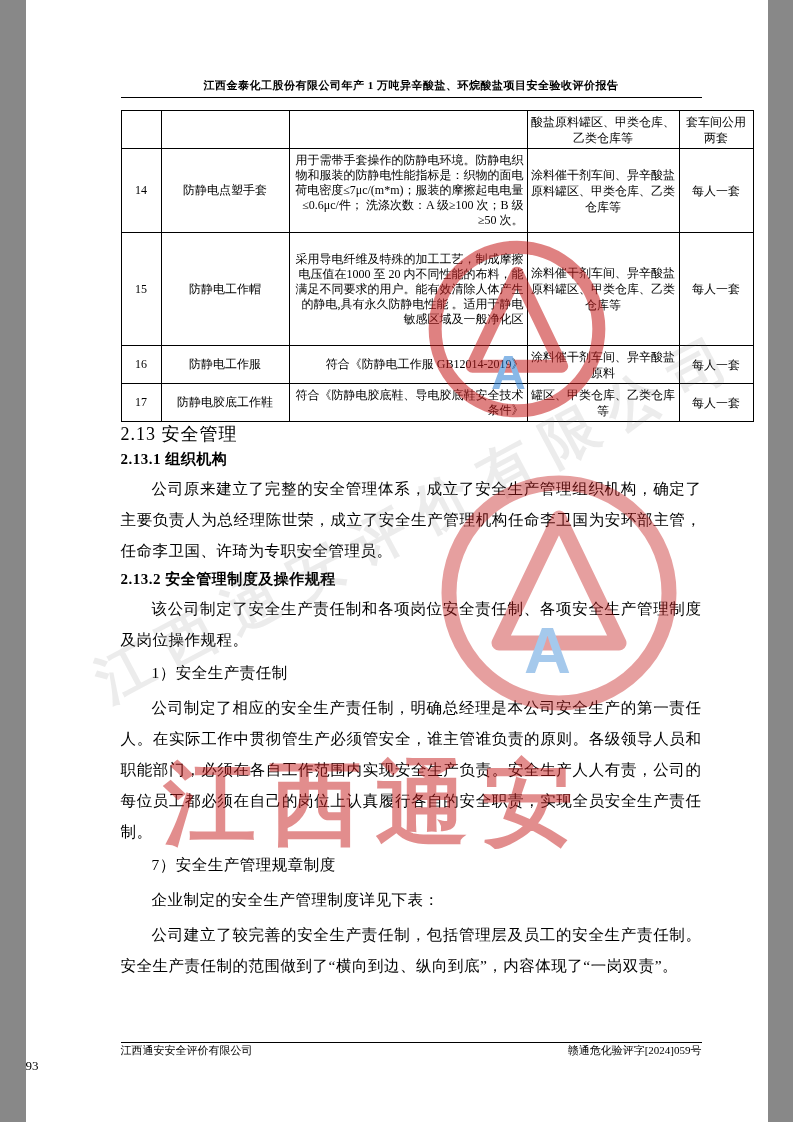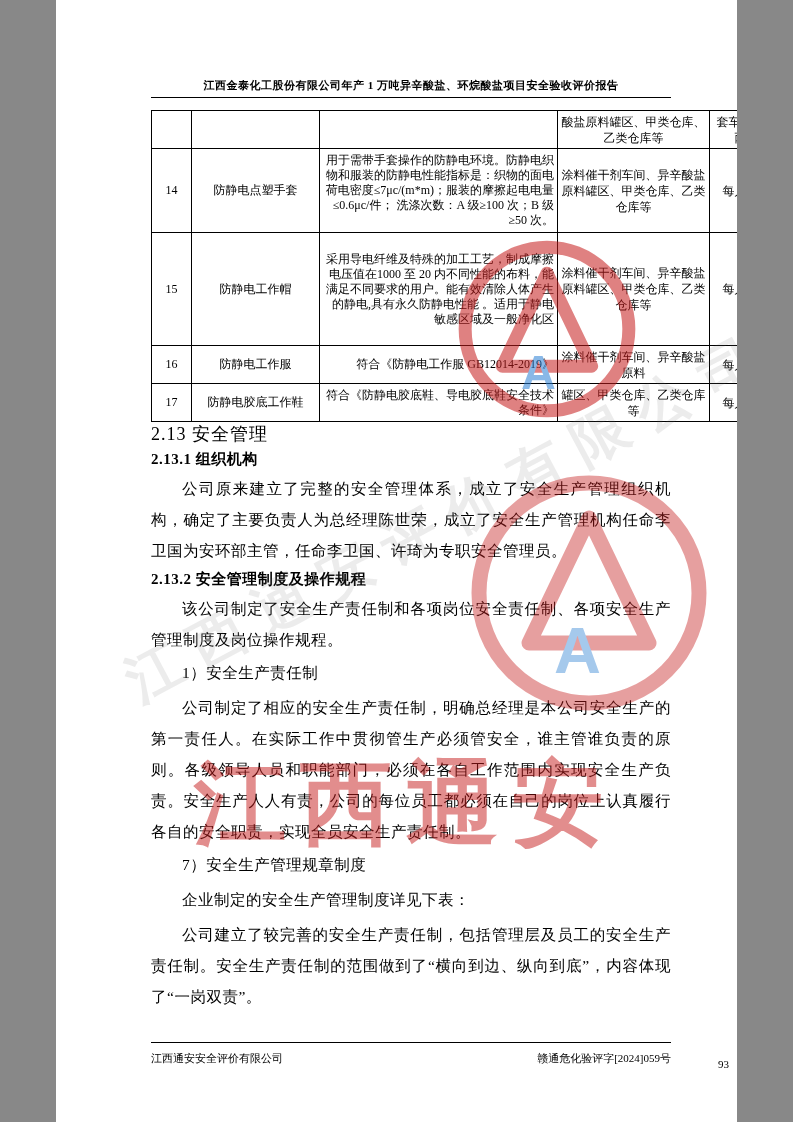--- a/index.html
+++ b/index.html
@@ -1,19 +1,19 @@
 <!DOCTYPE html>
 <html><head>
 <meta charset="utf-8">
 <style>
   * { margin:0; padding:0; box-sizing:border-box; }
   html,body { background:#888; }
   .page {
     position:relative;
-    width:681px; height:1122px;
+    width:742px; height:1122px;
     margin:0 auto;
     background:#ffffff;
     font-family:"Liberation Serif", serif;
     color:#000;
     overflow:hidden;
   }
   .content {
     position:absolute;
     left:95px; right:66px; top:78px;
     z-index:1;
@@ -74,32 +74,32 @@
     line-height:31px;
     text-indent:2em;
     margin-top:2px;
     letter-spacing:.5px;
   }
   .doc-footer {
     position:absolute;
     left:95px; right:66px;
     top:1042px;
     border-top:1px solid #000;
-    padding-top:8px;
+    padding-top:0;
     display:flex;
     justify-content:space-between;
     font-size:11px;
     z-index:1;
   }
   .page-number {
     position:absolute;
-    left:0; right:8px;
+    left:0; right:0;
     top:1058px;
-    text-align:right;
-    font-size:11px;
+    text-align:left;
+    font-size:13px;
     z-index:1;
   }
 
   
   .wm { position:absolute; pointer-events:none; z-index:3; }
   .wm-stamp1 { left:398px; top:236px; width:186px; height:186px; opacity:.55; }
   .wm-stamp2 { left:408px; top:468px; width:250px; height:250px; opacity:.42; }
   .wm-red-text {
     left:138px; top:742px;
     font-size:92px;

